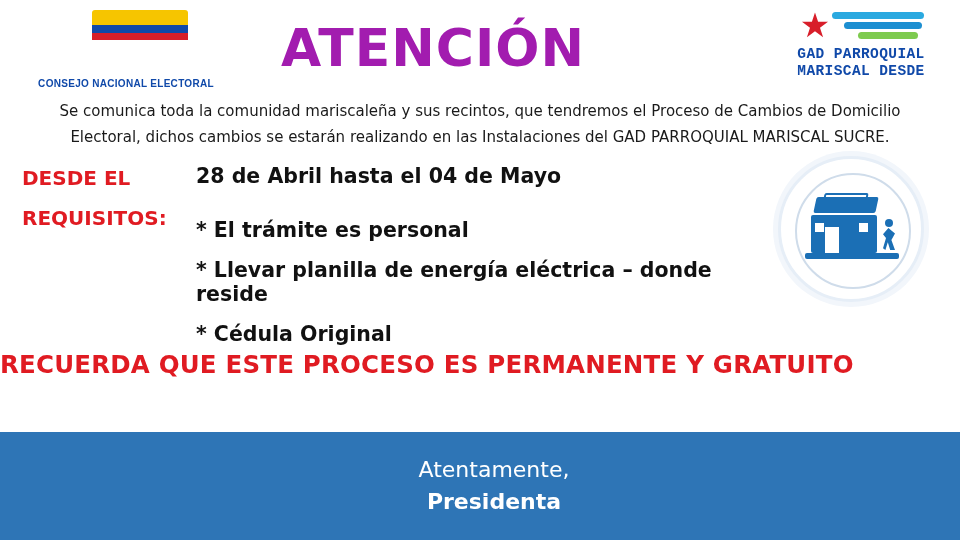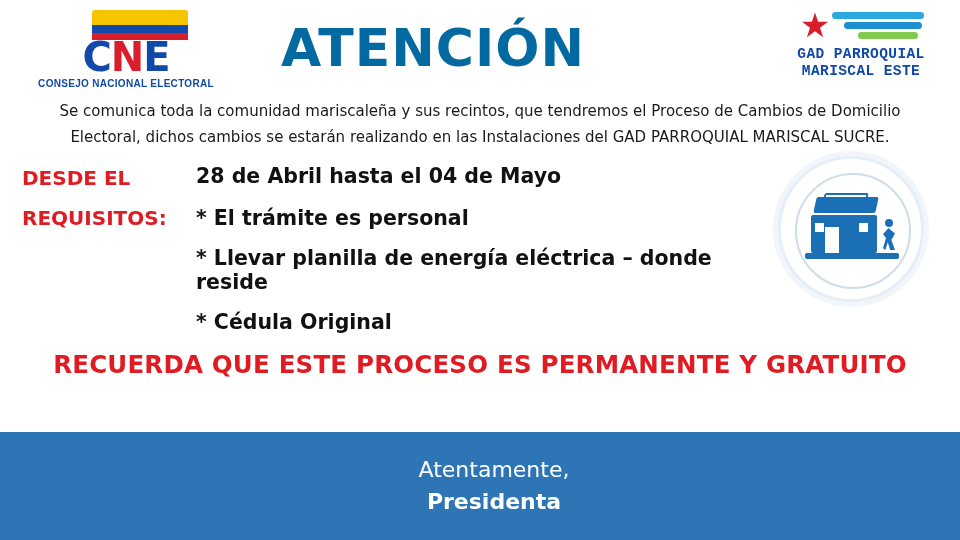--- a/index.html
+++ b/index.html
@@ -127,21 +127,21 @@
 
   
   .title {
     position: absolute;
     left: 0;
     top: 18px;
     width: 866px;
     text-align: center;
     font-size: 52px;
     font-weight: bold;
-    color: #0369a1;
+    color: #a21caf;
     letter-spacing: 1px;
     font-family: "DejaVu Sans", sans-serif;
   }
 
   
   .intro {
     margin: 2px 34px 12px 34px;
     text-align: center;
     font-size: 15px;
     line-height: 26px;
@@ -172,21 +172,21 @@
     position: absolute;
     left: 196px;
     top: 0;
     width: 580px;
     color: #111111;
     font-weight: bold;
     font-size: 20.5px;
     font-family: "DejaVu Sans", sans-serif;
   }
   .value-col .line { margin-bottom: 16px; }
-  .value-col .line.first { margin-bottom: 18px; }
+  .value-col .line.first { margin-bottom: 30px; }
 
   
   .building-badge {
     position: absolute;
     right: 36px;
     top: -8px;
     width: 140px;
     height: 140px;
     border-radius: 50%;
     background: #ffffff;
@@ -277,21 +277,20 @@
     height: 22px;
     background: #1b6fb5;
     clip-path: polygon(45% 0, 100% 25%, 70% 55%, 100% 100%, 60% 100%, 40% 65%, 20% 100%, 0 92%, 25% 45%, 0 28%);
   }
 
   .recuerda {
     position: absolute;
     left: 0;
     top: 186px;
     width: 960px;
-    text-align: center;
     color: #e01b22;
     font-weight: bold;
     font-size: 24.5px;
     letter-spacing: .2px;
     font-family: "DejaVu Sans", sans-serif;
   }
 
   
   .footer {
     position: absolute;
@@ -318,39 +317,36 @@
 
 <div class="poster">
 
   <div class="header">
 
     <div class="cne-logo">
       <div class="cne-flag">
         <div class="band b-yellow"></div>
         <div class="band b-blue"></div>
         <div class="band b-red"></div>
-      </div>
-      <div class="cne-text">
-        <span>C</span><span class="n-red">N</span><span>E</span>
       </div>
       <div class="cne-sub">CONSEJO NACIONAL ELECTORAL</div>
     </div>
 
     <div class="title">ATENCIÓN</div>
 
     <div class="gad-logo">
       <div class="gad-star">★</div>
       <div class="gad-swoosh">
         <span class="s1"></span>
         <span class="s2"></span>
         <span class="s3"></span>
       </div>
       <div class="gad-name">
         <div>GAD PARROQUIAL</div>
-        <div>MARISCAL ESTE</div>
+        <div>MARISCAL DESDE</div>
       </div>
     </div>
   </div>
 
   <div class="intro">Se comunica toda la comunidad mariscaleña y sus recintos, que tendremos el Proceso de Cambios de Domicilio Electoral, dichos cambios se estarán realizando en las Instalaciones del GAD PARROQUIAL MARISCAL SUCRE.</div>
 
   <div class="body-area">
 
     <div class="label-col">
       <div class="label-desde">DESDE EL</div>

